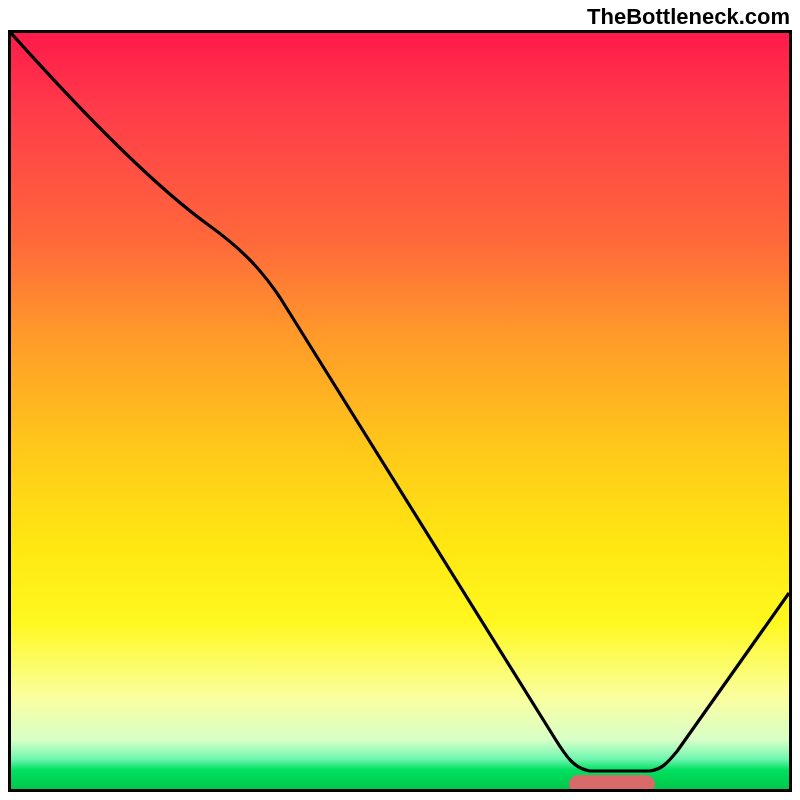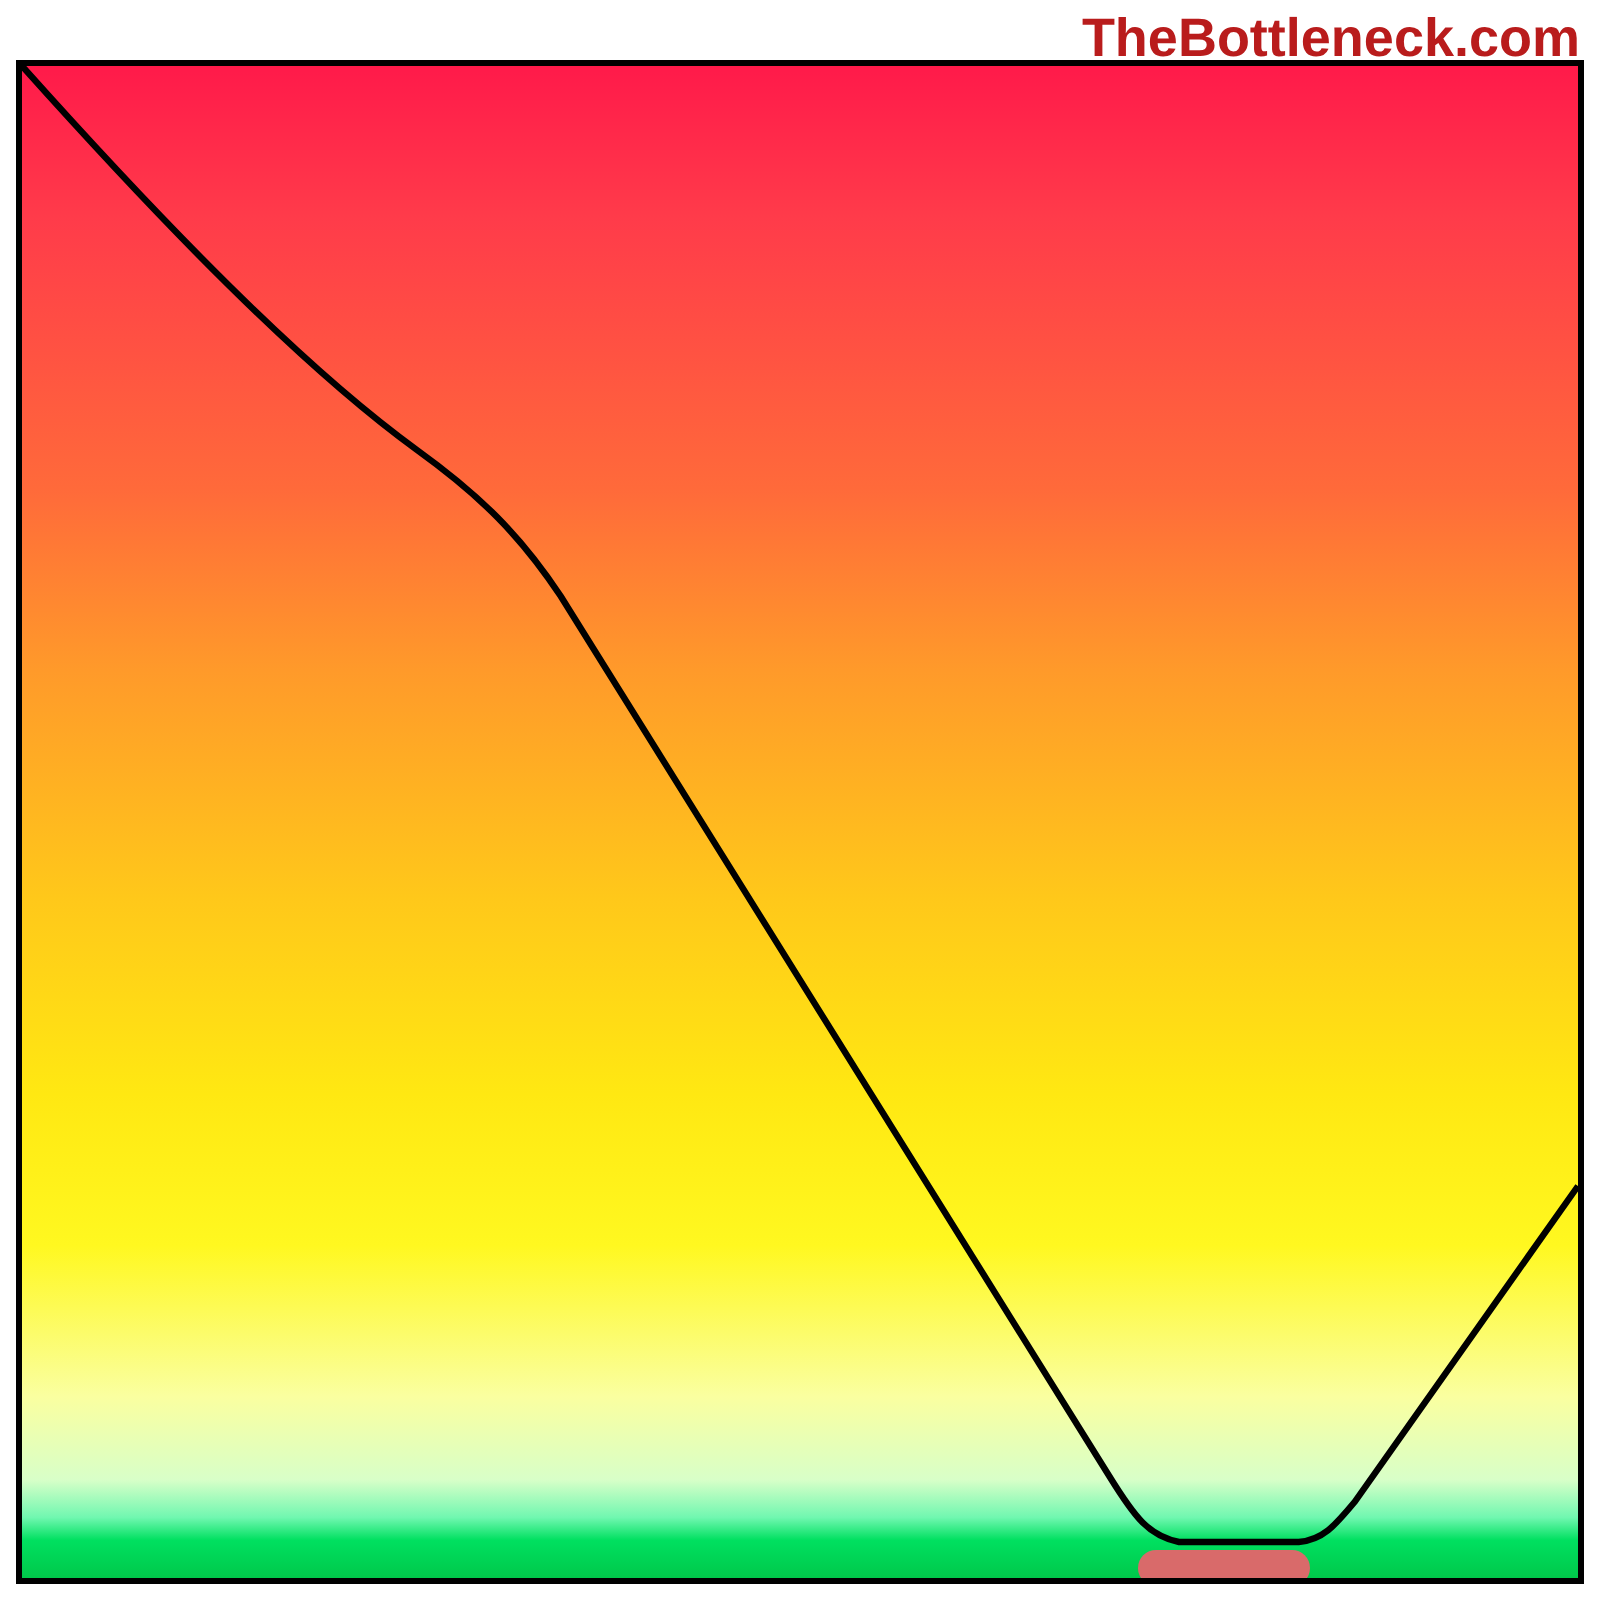--- a/index.html
+++ b/index.html
@@ -8,23 +8,23 @@
     height: 800px;
     background: #ffffff;
     font-family: Arial, sans-serif;
     position: relative;
     overflow: hidden;
   }
   .watermark {
     position: absolute;
     top: 4px;
     right: 10px;
-    font-size: 27px;
+    font-size: 22px;
     font-weight: bold;
-    color: #b91c1c;
+    color: #000000;
     z-index: 10;
   }
   .chart-frame {
     position: absolute;
     top: 30px;
     left: 8px;
     width: 784px;
     height: 762px;
     border: 3px solid #000;
     overflow: hidden;

